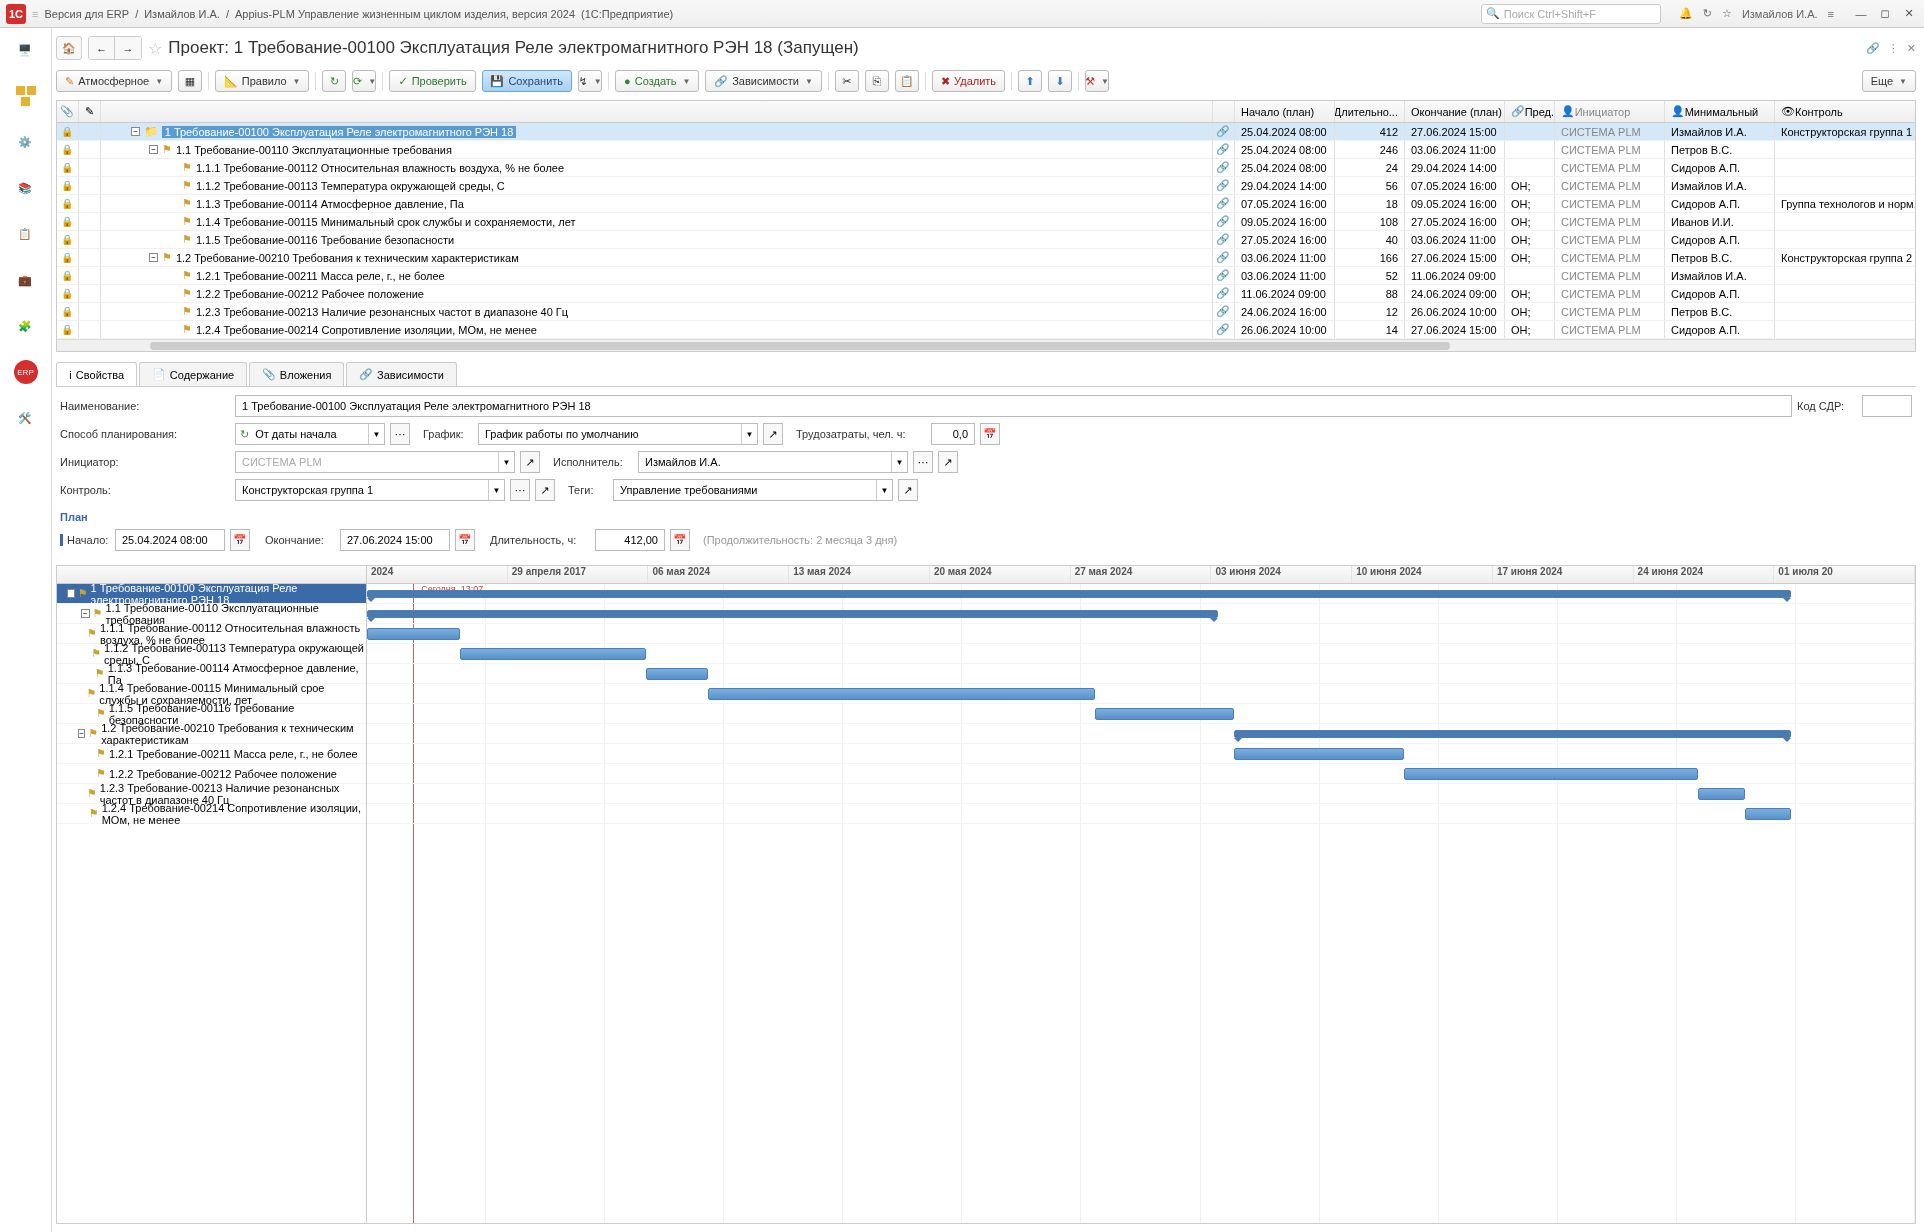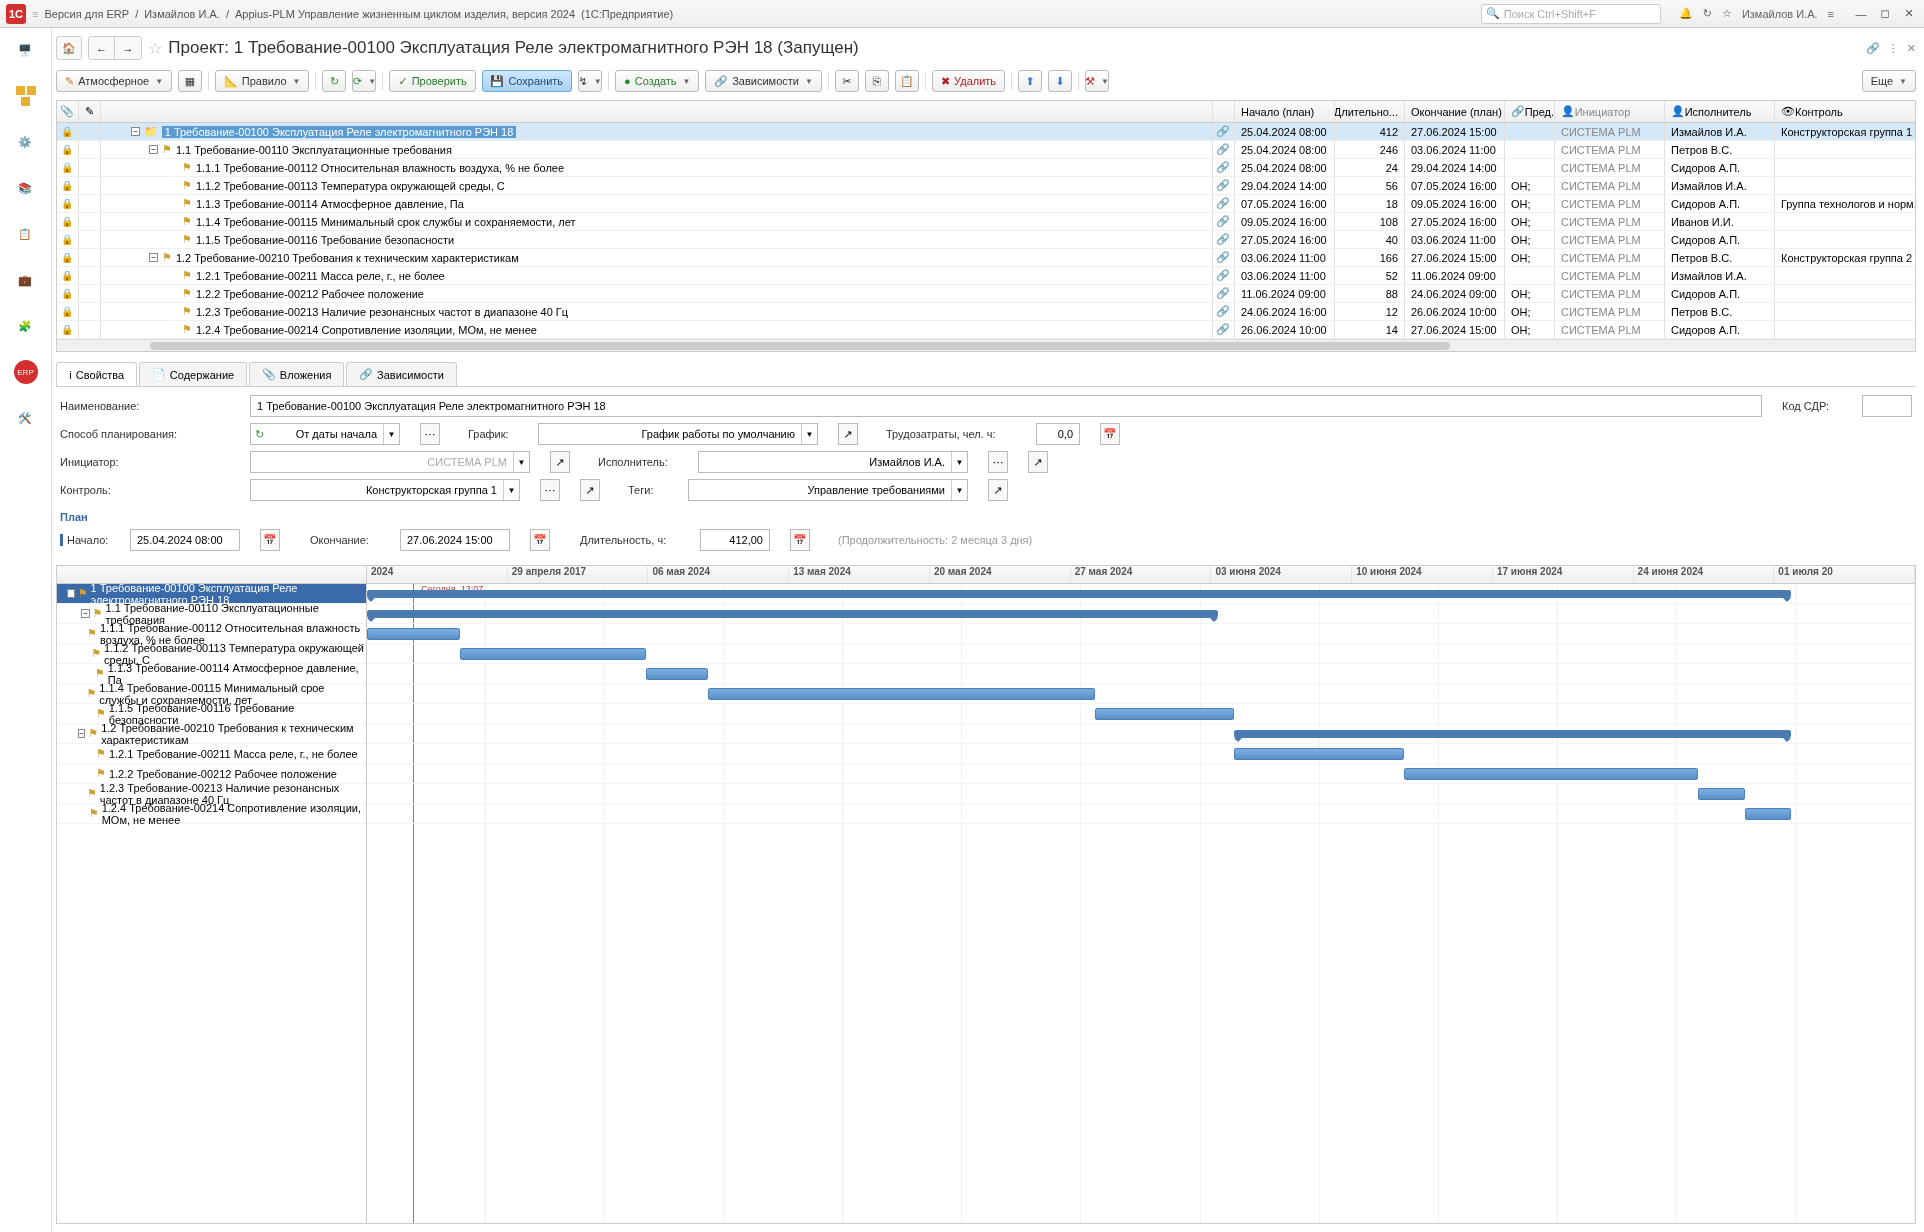--- a/index.html
+++ b/index.html
@@ -64,25 +64,25 @@
 .lock { color: #bbb; font-size: 10px; }
 .link { color: #5a8ab8; font-size: 11px; }
 .gscroll { height: 12px; background: #f0f0f0; border-top: 1px solid #ddd; position: relative; }
 .gscroll .thumb { position: absolute; left: 5%; width: 70%; height: 8px; top: 2px; background: #ccc; border-radius: 4px; }
 
 .tabs { display: flex; border-bottom: 1px solid #ccc; margin-top: 10px; }
 .tab { padding: 4px 12px; border: 1px solid #ccc; border-bottom: none; background: #f4f4f4; margin-right: 2px; border-radius: 3px 3px 0 0; cursor: pointer; display: flex; gap: 4px; align-items: center; }
 .tab.active { background: #fff; }
 
 .form { padding: 8px 4px; display: flex; flex-direction: column; gap: 6px; }
-.frow { display: flex; align-items: center; gap: 20px; }
+.frow { display: flex; align-items: center; gap: 5px; }
 .flabel { width: 170px; color: #333; }
 .finput { height: 22px; border: 1px solid #bbb; background: #fff; padding: 0 6px; display: flex; align-items: center; }
 .fsel { height: 22px; border: 1px solid #bbb; display: flex; align-items: center; }
-.fsel .val { flex: 1; padding: 0 6px; text-align: right; }
+.fsel .val { flex: 1; padding: 0 6px; }
 .fsel .dd { width: 16px; border-left: 1px solid #ccc; display: flex; align-items: center; justify-content: center; font-size: 8px; cursor: pointer; height: 100%; }
 .ibtn { width: 20px; height: 22px; border: 1px solid #bbb; display: flex; align-items: center; justify-content: center; cursor: pointer; background: #f8f8f8; }
 .plan-hdr { color: #3a6aa8; font-weight: bold; margin-top: 4px; }
 
 .gantt { border: 1px solid #ccc; margin-top: 6px; flex: 1; display: flex; flex-direction: column; min-height: 280px; }
 .gantt-head { display: flex; height: 18px; background: linear-gradient(#fafafa,#eee); border-bottom: 1px solid #ccc; font-weight: bold; }
 .gantt-head .lh { width: 310px; border-right: 1px solid #ccc; }
 .gantt-head .rh { flex: 1; display: flex; }
 .gantt-head .rh .tick { flex: 1; border-right: 1px solid #e4e4e4; padding-left: 4px; color: #555; font-size: 10px; }
 .gantt-body { flex: 1; display: flex; position: relative; }
@@ -231,21 +231,21 @@
         <div class="ghead">
           <div class="gc c0">📎</div>
           <div class="gc c1">✎</div>
           <div class="gc c2"></div>
           <div class="gc c3"></div>
           <div class="gc c4">Начало (план)</div>
           <div class="gc c5">Длительно...</div>
           <div class="gc c6">Окончание (план)</div>
           <div class="gc c7">🔗<span>Пред...</span></div>
           <div class="gc c8">👤<span>Инициатор</span></div>
-          <div class="gc c9">👤<span>Исполнитель</span></div>
+          <div class="gc c9">👤<span>Минимальный</span></div>
           <div class="gc c10">👁<span>Контроль</span></div>
         </div>
         <div class="gbody" id="gbody">
             <div class="grow sel">
     <div class="gc c0">
                 <span class="lock">🔒</span>
               </div>
     <div class="gc c1"></div>
     <div class="gc c2">
                 <span class="indent" style="width:20px"></span>

